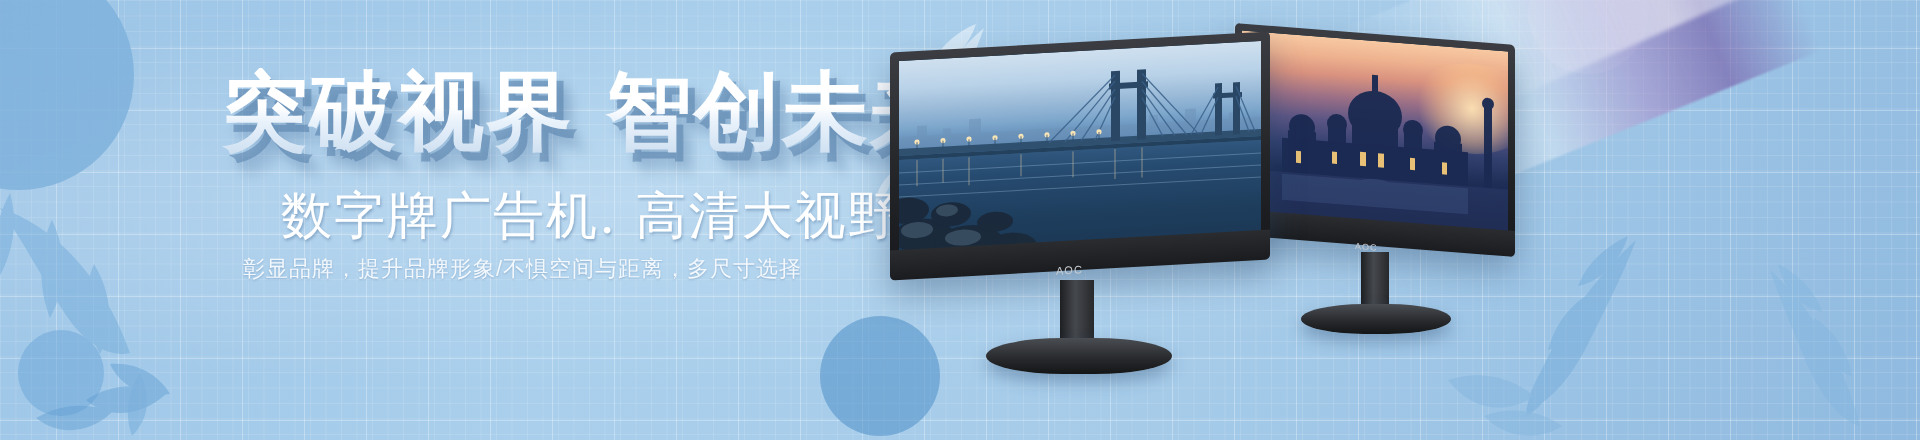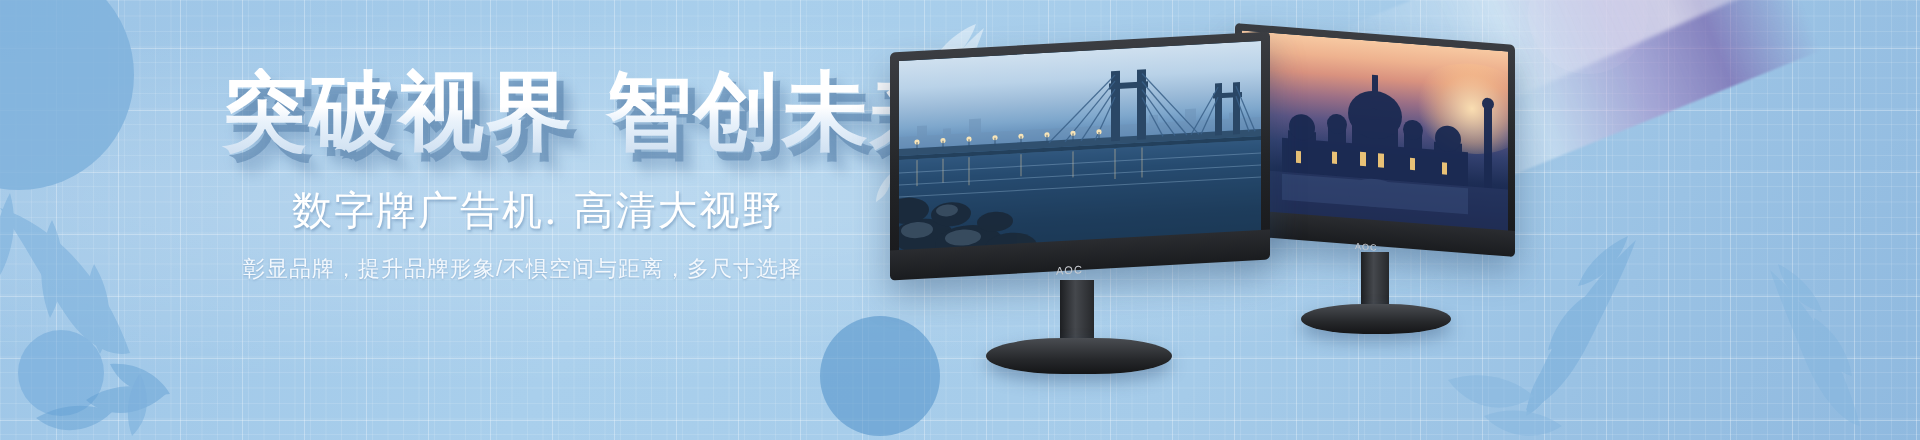--- a/index.html
+++ b/index.html
@@ -53,23 +53,23 @@
     position:absolute;left:222px;top:68px;
     font-family:"DejaVu Sans","Liberation Sans",sans-serif;
     font-size:86px;line-height:1;font-weight:700;letter-spacing:2px;
     color:#ffffff;white-space:nowrap;
     background:linear-gradient(180deg,#ffffff 0%,#ffffff 45%,#e9f2fb 62%,#cfe0f1 100%);
     -webkit-background-clip:text;background-clip:text;
     -webkit-text-fill-color:transparent;
     filter:drop-shadow(7px 9px 0 rgba(86,128,170,.55)) drop-shadow(10px 13px 6px rgba(60,100,145,.35));
   }
   .subline{
-    position:absolute;left:292px;top:190px;
+    position:absolute;left:281px;top:190px;
     font-family:"DejaVu Serif","Liberation Serif",serif;
-    font-size:40px;line-height:1;letter-spacing:2px;
+    font-size:51px;line-height:1;letter-spacing:2px;
     color:#ffffff;white-space:nowrap;
     text-shadow:1px 2px 3px rgba(70,110,155,.45);
   }
   .descline{
     position:absolute;left:243px;top:258px;
     font-family:Liberation Sans, sans-serif;
     font-size:22px;line-height:1;letter-spacing:1px;
     color:#f3f8fd;white-space:nowrap;
     text-shadow:0 1px 2px rgba(70,110,155,.35);
   }

